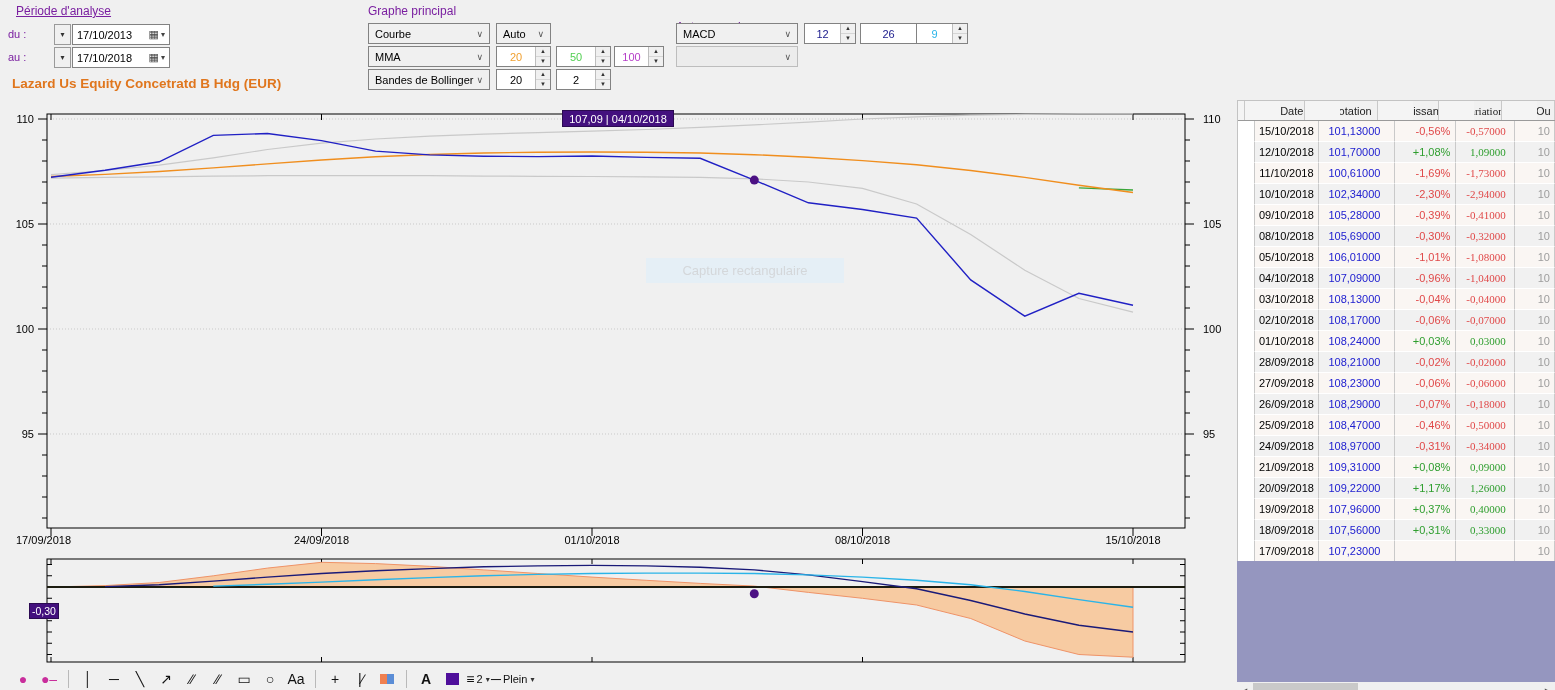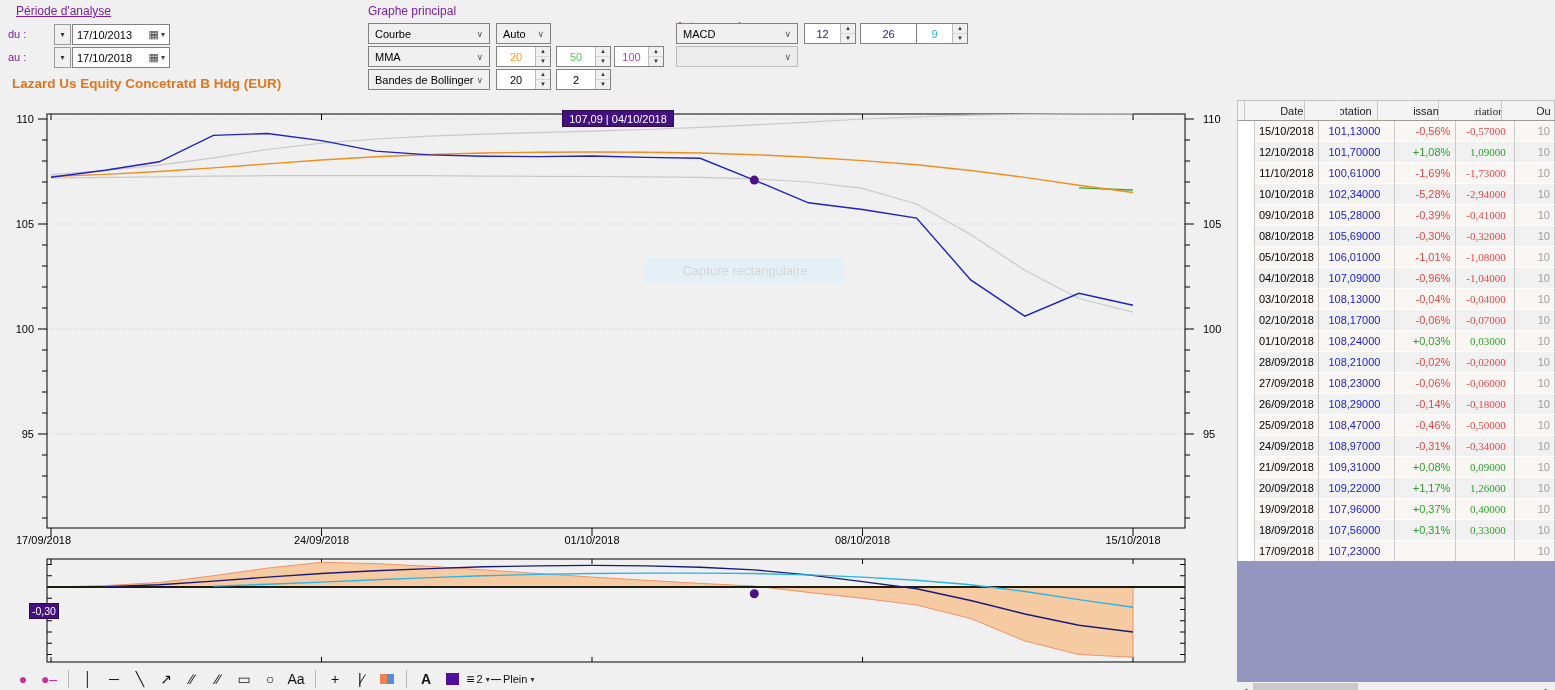--- a/index.html
+++ b/index.html
@@ -344,21 +344,21 @@
         <div class="tcell c1">11/10/2018</div>
         <div class="tcell c2">100,61000</div>
         <div class="tcell c3 neg">-1,69%</div>
         <div class="tcell c4 neg">-1,73000</div>
         <div class="tcell c5">10</div>
       </div>
       <div class="trow">
         <div class="tcell c0"></div>
         <div class="tcell c1">10/10/2018</div>
         <div class="tcell c2">102,34000</div>
-        <div class="tcell c3 neg">-5,28%</div>
+        <div class="tcell c3 neg">-2,30%</div>
         <div class="tcell c4 neg">-2,94000</div>
         <div class="tcell c5">10</div>
       </div>
       <div class="trow">
         <div class="tcell c0"></div>
         <div class="tcell c1">09/10/2018</div>
         <div class="tcell c2">105,28000</div>
         <div class="tcell c3 neg">-0,39%</div>
         <div class="tcell c4 neg">-0,41000</div>
         <div class="tcell c5">10</div>
@@ -424,21 +424,21 @@
         <div class="tcell c1">27/09/2018</div>
         <div class="tcell c2">108,23000</div>
         <div class="tcell c3 neg">-0,06%</div>
         <div class="tcell c4 neg">-0,06000</div>
         <div class="tcell c5">10</div>
       </div>
       <div class="trow">
         <div class="tcell c0"></div>
         <div class="tcell c1">26/09/2018</div>
         <div class="tcell c2">108,29000</div>
-        <div class="tcell c3 neg">-0,14%</div>
+        <div class="tcell c3 neg">-0,07%</div>
         <div class="tcell c4 neg">-0,18000</div>
         <div class="tcell c5">10</div>
       </div>
       <div class="trow">
         <div class="tcell c0"></div>
         <div class="tcell c1">25/09/2018</div>
         <div class="tcell c2">108,47000</div>
         <div class="tcell c3 neg">-0,46%</div>
         <div class="tcell c4 neg">-0,50000</div>
         <div class="tcell c5">10</div>

